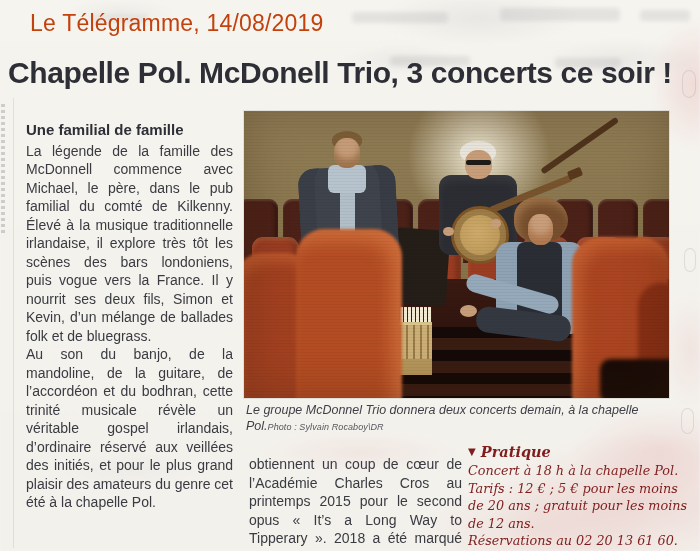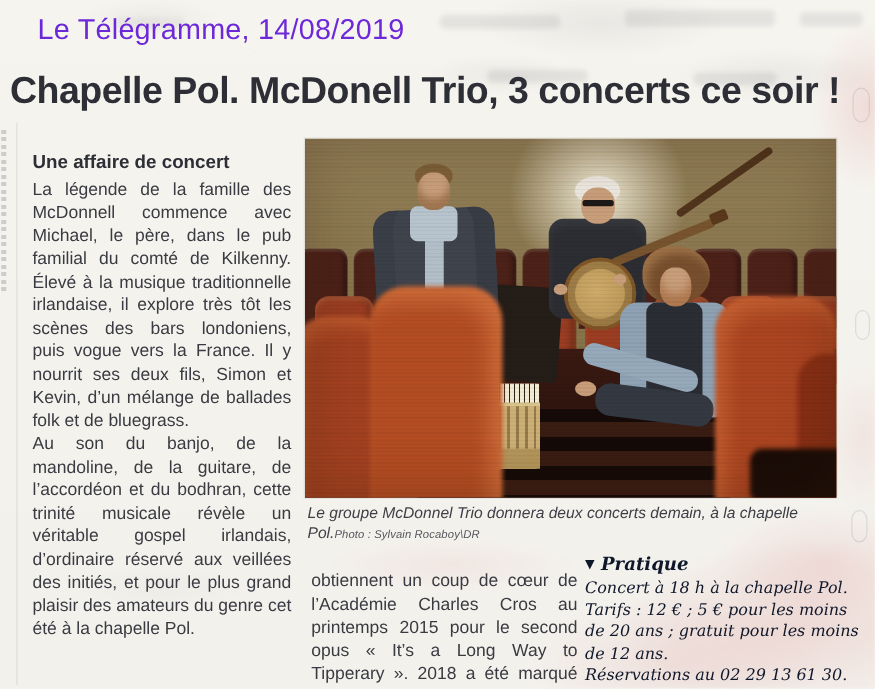--- a/index.html
+++ b/index.html
@@ -32,21 +32,21 @@
   .left-microtext{
     left:1px;top:104px;width:4px;height:130px;
     background:repeating-linear-gradient(180deg, rgba(90,90,98,.25) 0 3px, transparent 3px 6px);
   }
   .rule-left{left:13px;top:98px;width:1px;height:450px;background:rgba(60,60,70,.10);}
 
   .content{position:relative;z-index:1;}
 
   .source-line{
     position:absolute;left:30px;top:10px;
-    font-size:23px;color:#6d28d9;letter-spacing:.2px;
+    font-size:23px;color:#c2410c;letter-spacing:.2px;
   }
   .headline{
     position:absolute;left:8px;top:56px;width:680px;
     font-size:30px;font-weight:bold;color:#2e2f36;letter-spacing:-.4px;
   }
 
   .col{color:#3a3b42;font-size:14px;line-height:18.5px;text-align:justify;hyphens:auto;}
   .col p{margin:0;}
   .left-col{position:absolute;left:26px;top:112px;width:207px;}
   .left-col .subhead{
@@ -134,21 +134,21 @@
     box-shadow:inset 0 0 45px rgba(55,28,10,.28);}
 
   .caption{
     position:absolute;left:246px;top:402px;width:424px;
     font-style:italic;font-size:12.5px;line-height:16px;color:#3e3f46;
   }
   .caption .credit{font-style:italic;font-size:9px;color:#56575e;letter-spacing:.1px;}
 
   .pratique{
     position:absolute;left:468px;top:443px;width:225px;
-    font-family:"DejaVu Serif",serif;font-style:italic;color:#0f172a;
+    font-family:"DejaVu Serif",serif;font-style:italic;color:#7f1d1d;
   }
   .pratique-title{font-weight:bold;font-size:14.5px;margin-bottom:2px;}
   .pratique-title .marker{font-size:10px;position:relative;top:-2px;font-style:normal;}
   .pratique-body{font-size:12.8px;line-height:17.6px;white-space:pre-line;}
 </style>
 </head>
 <body>
 
 <div class="paper-noise"></div>
 
@@ -163,21 +163,21 @@
 <div class="artifact edge-mark" style="left:681px;top:408px;width:11px;height:24px;"></div>
 <div class="artifact left-microtext"></div>
 <div class="artifact rule-left"></div>
 
 <div class="content">
   <div class="source-line">Le Télégramme, 14/08/2019</div>
 
   <h1 class="headline" style="margin:0;">Chapelle Pol. McDonell Trio, 3 concerts ce soir !</h1>
 
   <div class="col left-col">
-    <div class="subhead">Une affaire de concert</div>
+    <div class="subhead">Une familial de famille</div>
     <p>La légende de la famille des McDonnell commence avec Michael, le père, dans le pub familial du comté de Kilkenny. Élevé à la musique traditionnelle irlandaise, il explore très tôt les scènes des bars londoniens, puis vogue vers la France. Il y nourrit ses deux fils, Simon et Kevin, d’un mélange de ballades folk et de bluegrass.</p>
     <p>Au son du banjo, de la mandoline, de la guitare, de l’accordéon et du bodhran, cette trinité musicale révèle un véritable gospel irlandais, d’ordinaire réservé aux veillées des initiés, et pour le plus grand plaisir des amateurs du genre cet été à la chapelle Pol.</p>
 
   </div>
 
   <div class="photo">
     <div class="glow"></div>
     <div class="seat-row row-back" style="display:flex;">
       <div class="st" style="position:relative;"></div>
         <div class="st" style="position:relative;"></div>
@@ -256,15 +256,15 @@
 
   <div class="pratique">
     <div class="pratique-title">
       <span class="marker">▼</span>
       <span>Pratique</span>
     </div>
     <div class="pratique-body">Concert à 18 h à la chapelle Pol.
 Tarifs : 12 € ; 5 € pour les moins
 de 20 ans ; gratuit pour les moins
 de 12 ans.
-Réservations au 02 29 13 61 30.</div>
+Réservations au 02 20 13 61 60.</div>
   </div>
 </div>
 
 </body></html>

